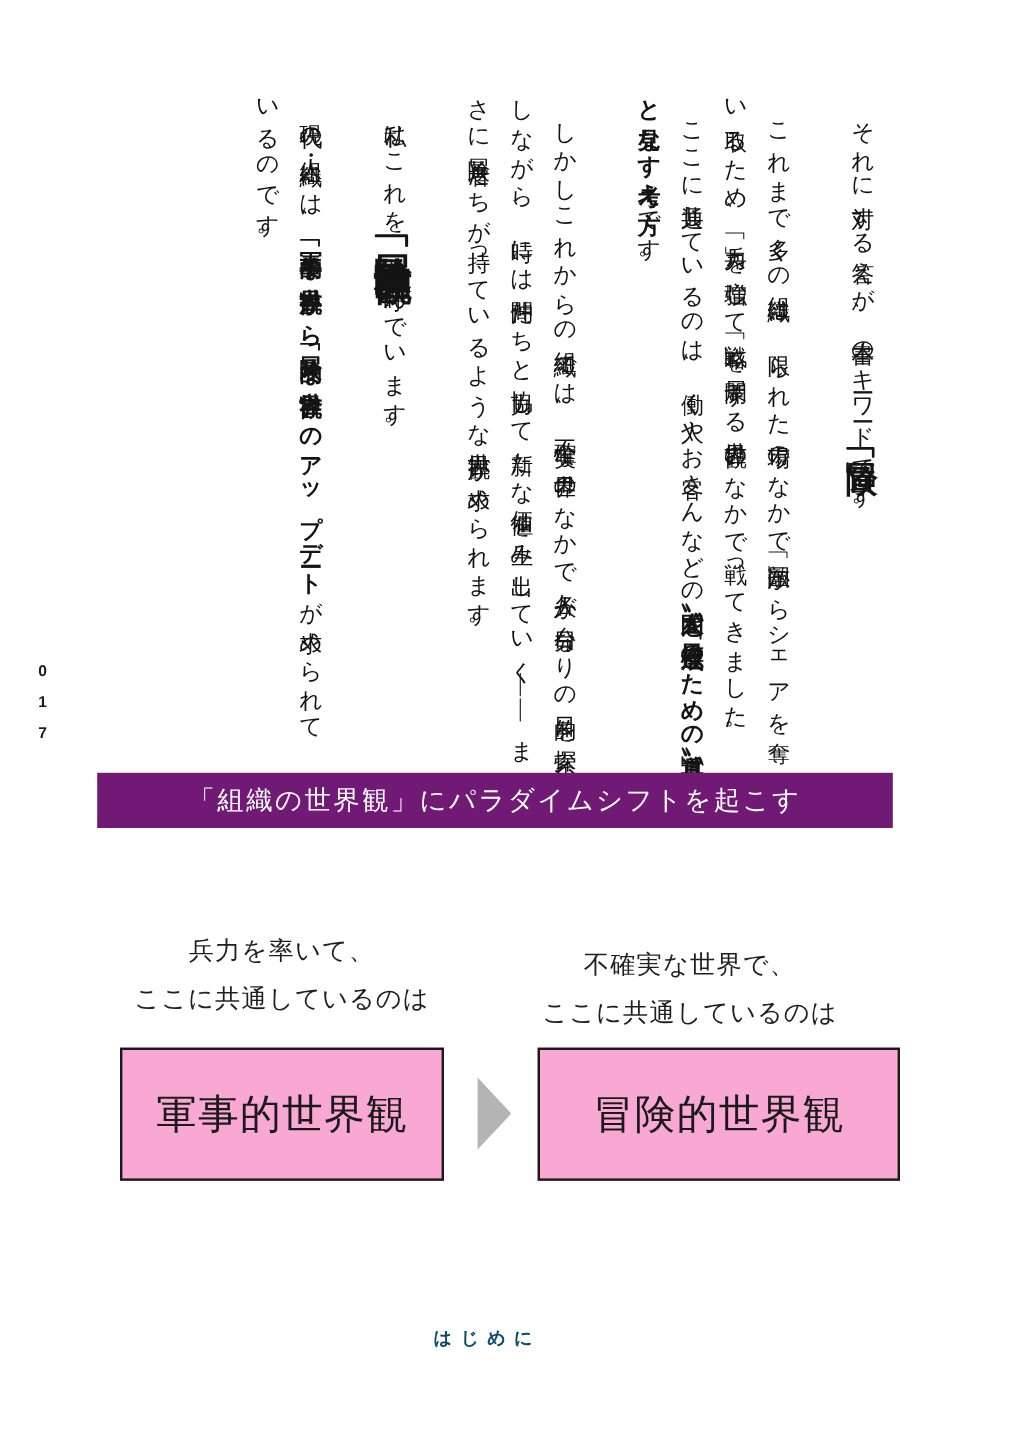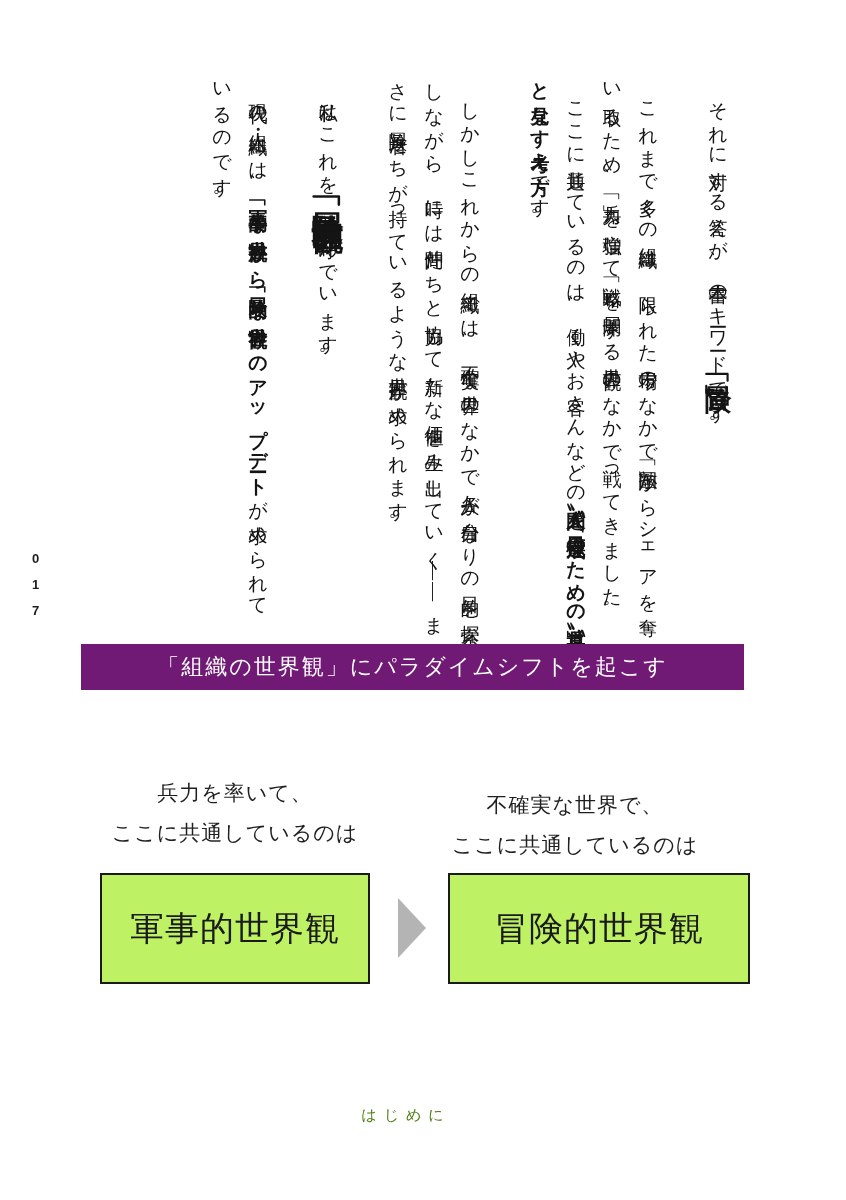--- a/index.html
+++ b/index.html
@@ -85,21 +85,21 @@
     line-height:40px;
     letter-spacing:1px;
     color:#1f1f1f;
   }
   .caption-left  { left:100px; width:270px; }
   .caption-right { left:440px; width:270px;margin-top:12px; }
 
   .box {
     position:absolute;
     top:873px; height:111px;
-    background:#bef264;
+    background:#f9a8d4;
     border:2px solid #1a1a1a;
     box-sizing:border-box;
     display:flex; align-items:center; justify-content:center;
     font-family:"Liberation Sans","DejaVu Sans",sans-serif;
     font-size:34px;
     letter-spacing:1px;
     color:#1a1a1a;
   }
   .box-left  { left:100px; width:270px; }
   .box-right { left:448px; width:302px; }
@@ -113,23 +113,23 @@
     border-left:28px solid #b4b4b4;
   }
 
   
   .footer {
     position:absolute;
     top:1106px; left:0;
     width:812px;
     text-align:center;
     font-family:"Liberation Sans","DejaVu Sans",sans-serif;
-    font-size:15px; font-weight:400;
+    font-size:15px; font-weight:700;
     letter-spacing:7px;
-    color:#4d7c0f;
+    color:#0c4a6e;
   }
 </style>
 </head>
 <body>
 
 <div class="page">
 
   <div class="pagenum">017</div>
 
   <main class="text-block">

